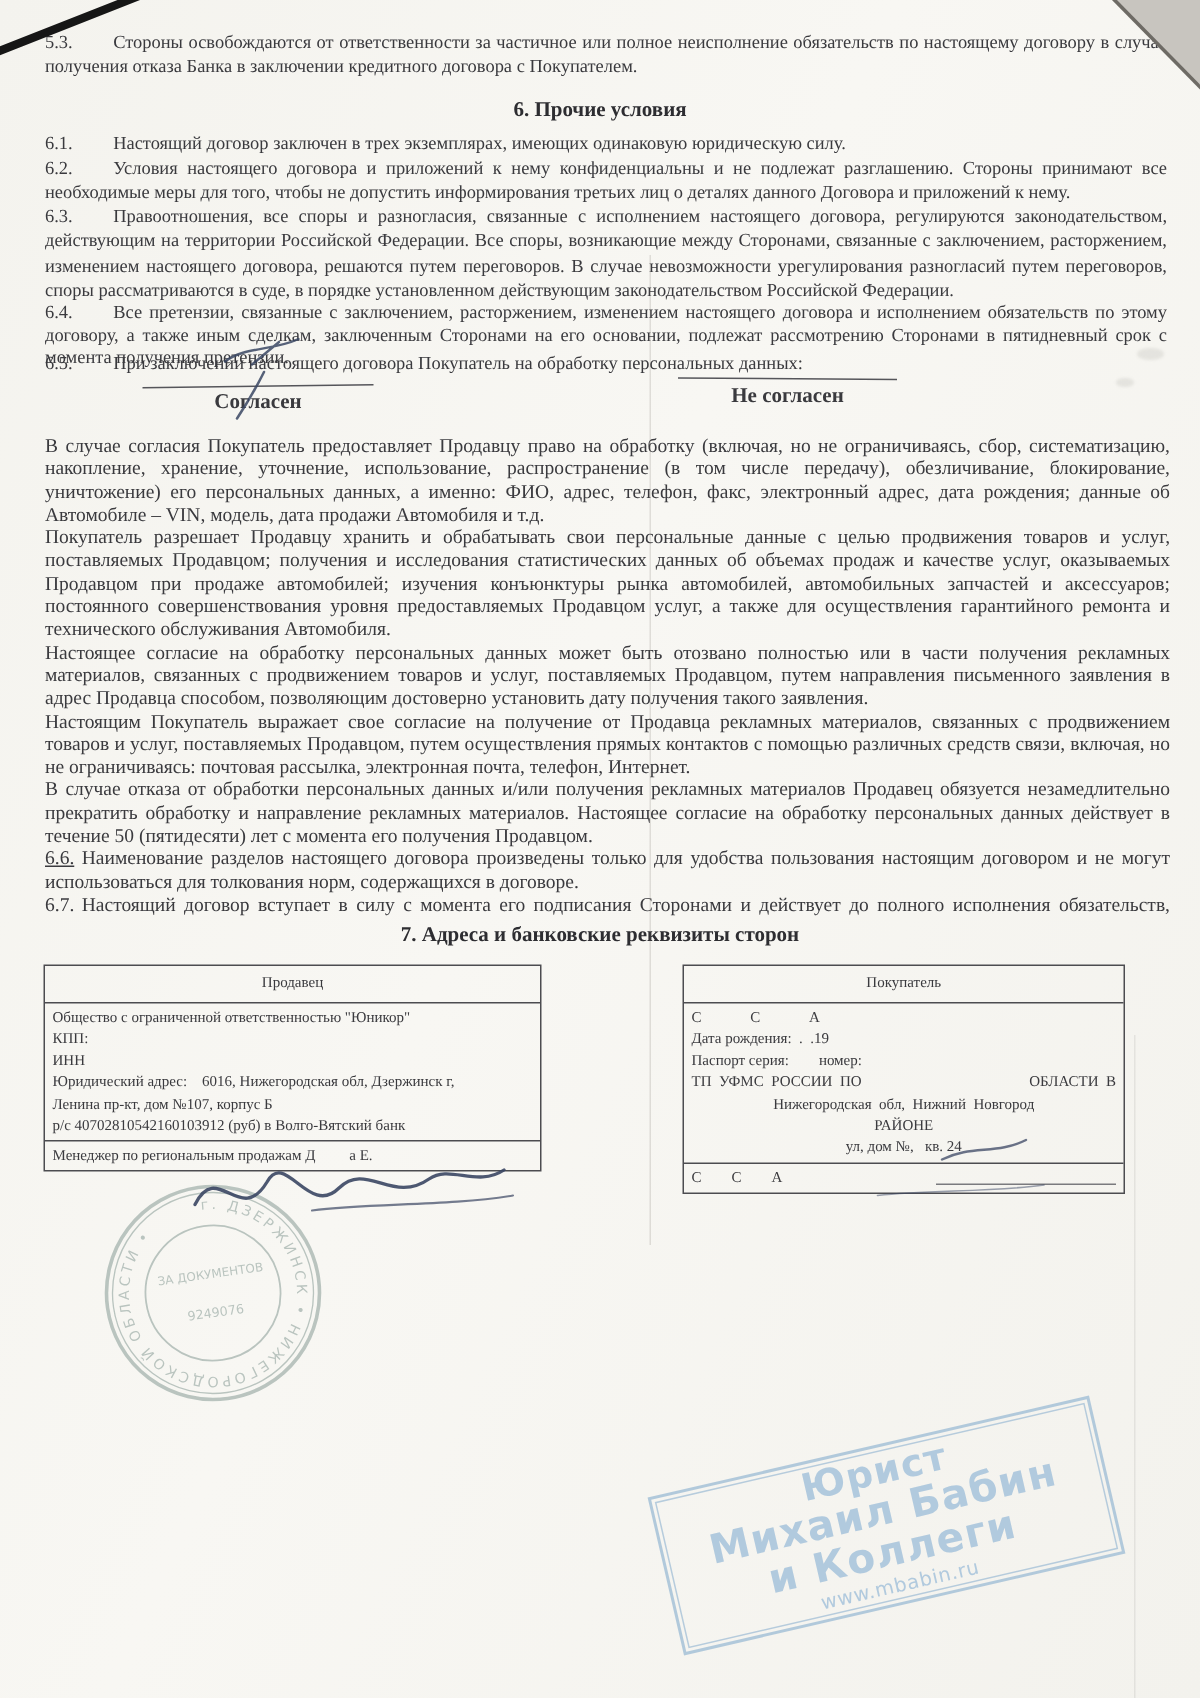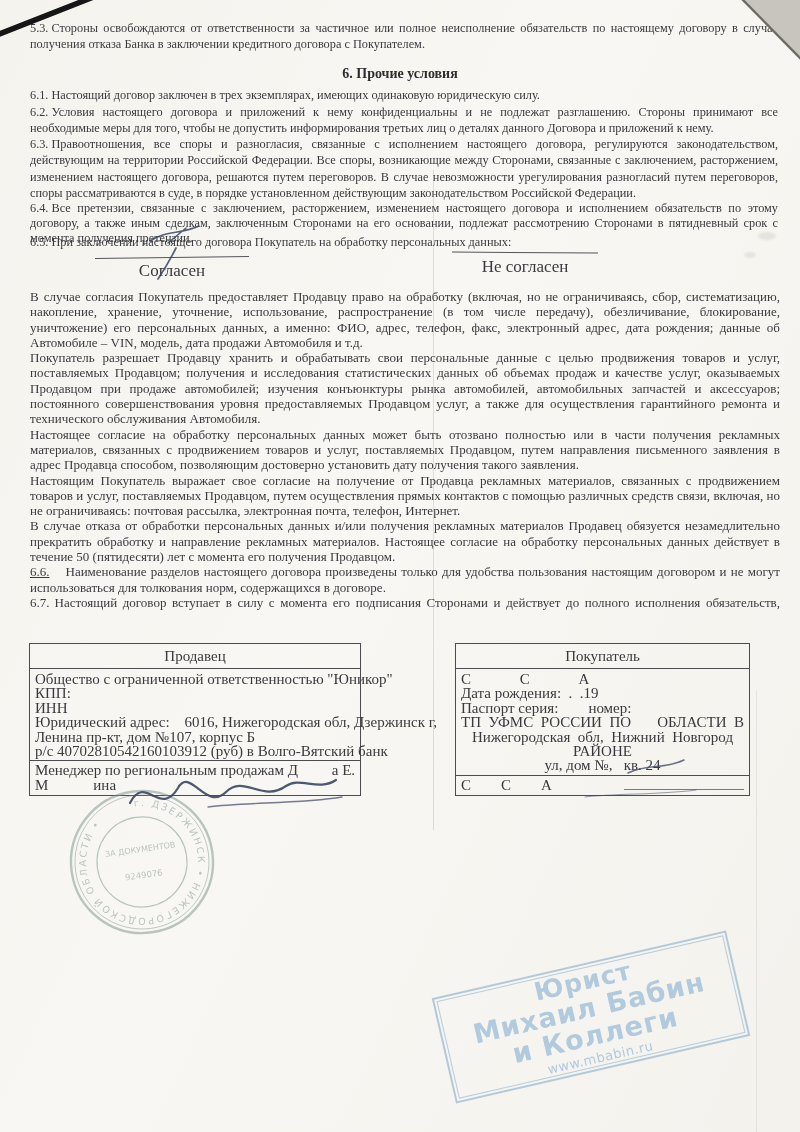--- a/index.html
+++ b/index.html
@@ -1,28 +1,28 @@
 <!DOCTYPE html>
 <html><head>
 <meta charset="utf-8">
 <style>
   html,body{margin:0;padding:0;background:#e8e6e2;}
   .page{position:relative;width:800px;height:1132px;overflow:hidden;
     background:linear-gradient(115deg,#f4f3ee 0%,#f8f7f3 45%,#f3f2ed 100%);
     font-family:"Liberation Serif",serif;color:#3a3a3e;}
   .txt{position:absolute;text-align:justify;font-size:12.3px;line-height:16.2px;}
-  .num{margin-right:3px;}
+  .num{margin-right:27px;}
   .heading{position:absolute;left:0;width:100%;text-align:center;font-weight:bold;
     font-size:14px;color:#2d2d31;}
   .uline{position:absolute;border-top:1.8px solid #55555a;}
-  .opt-label{position:absolute;text-align:center;font-size:17px;}
+  .opt-label{position:absolute;text-align:center;font-size:14px;font-weight:bold;}
   #col{position:absolute;left:30px;top:289px;width:750px;height:322px;overflow:hidden;
     font-size:13px;line-height:15.3px;}
   #col p{margin:0;text-align:justify;}
-  .tbl{position:absolute;border:1.6px solid #4c4c50;z-index:2;font-size:15px;}
+  .tbl{position:absolute;border:1.6px solid #4c4c50;z-index:2;font-size:10px;}
   .tbl .hd{height:24px;line-height:24px;text-align:center;border-bottom:1.4px solid #4c4c50;}
   .tbl .bd{padding:3px 5px 2px 5px;line-height:14.4px;}
   .tbl .bd div{white-space:pre;}
   .tbl .sig{border-top:1.4px solid #4c4c50;padding:2px 5px;line-height:15px;}
   .pre{white-space:pre;}
   .row-flex{display:flex;justify-content:space-between;align-items:flex-end;}
   .ctr{text-align:center;white-space:pre;}
   .fold-v{position:absolute;width:1px;background:rgba(110,105,95,.18);z-index:1;}
   .smudge{position:absolute;background:rgba(120,118,112,.14);border-radius:50%;filter:blur(1px);}
   #stamp-round{position:absolute;left:66px;top:786px;width:152px;height:152px;
@@ -75,38 +75,38 @@
   <div class="opt-label" style="left:95px;top:261px;width:154px;">Согласен</div>
   <div class="uline" style="left:452px;top:252px;width:146px;transform:rotate(.4deg);"></div>
   <div class="opt-label" style="left:452px;top:257px;width:146px;">Не согласен</div>
 
   <div id="col">
     <p>В случае согласия Покупатель предоставляет Продавцу право на обработку (включая, но не ограничиваясь, сбор, систематизацию, накопление, хранение, уточнение, использование, распространение (в том числе передачу), обезличивание, блокирование, уничтожение) его персональных данных, а именно: ФИО, адрес, телефон, факс, электронный адрес, дата рождения; данные об Автомобиле – VIN, модель, дата продажи Автомобиля и т.д.</p>
     <p>Покупатель разрешает Продавцу хранить и обрабатывать свои персональные данные с целью продвижения товаров и услуг, поставляемых Продавцом; получения и исследования статистических данных об объемах продаж и качестве услуг, оказываемых Продавцом при продаже автомобилей; изучения конъюнктуры рынка автомобилей, автомобильных запчастей и аксессуаров; постоянного совершенствования уровня предоставляемых Продавцом услуг, а также для осуществления гарантийного ремонта и технического обслуживания Автомобиля.</p>
     <p>Настоящее согласие на обработку персональных данных может быть отозвано полностью или в части получения рекламных материалов, связанных с продвижением товаров и услуг, поставляемых Продавцом, путем направления письменного заявления в адрес Продавца способом, позволяющим достоверно установить дату получения такого заявления.</p>
     <p>Настоящим Покупатель выражает свое согласие на получение от Продавца рекламных материалов, связанных с продвижением товаров и услуг, поставляемых Продавцом, путем осуществления прямых контактов с помощью различных средств связи, включая, но не ограничиваясь: почтовая рассылка, электронная почта, телефон, Интернет.</p>
     <p>В случае отказа от обработки персональных данных и/или получения рекламных материалов Продавец обязуется незамедлительно прекратить обработку и направление рекламных материалов. Настоящее согласие на обработку персональных данных действует в течение 50 (пятидесяти) лет с момента его получения Продавцом.</p>
-    <p><span class="num" style="margin-right:16px;text-decoration:underline;">6.6.</span><span>Наименование разделов настоящего договора произведены только для удобства пользования настоящим договором и не могут использоваться для толкования норм, содержащихся в договоре.</span></p>
+    <p><span class="num" style="margin-right:5px;text-decoration:underline;">6.6.</span><span>Наименование разделов настоящего договора произведены только для удобства пользования настоящим договором и не могут использоваться для толкования норм, содержащихся в договоре.</span></p>
     <p><span class="num" style="margin-right:5px;">6.7.</span><span>Настоящий договор вступает в силу с момента его подписания Сторонами и действует до полного исполнения обязательств, принятых по нему.</span></p>
   </div>
 
+  <div class="heading" style="top:616px;">7. Адреса и банковские реквизиты сторон</div>
 
   <div class="tbl" style="left:29px;top:643px;width:330px;">
     <div class="hd">Продавец</div>
     <div class="bd">
       <div>Общество с ограниченной ответственностью "Юникор"</div>
       <div>КПП:</div>
       <div>ИНН</div>
       <div>Юридический адрес:    6016, Нижегородская обл, Дзержинск г,</div>
       <div>Ленина пр-кт, дом №107, корпус Б</div>
       <div>р/с 40702810542160103912 (руб) в Волго-Вятский банк</div>
     </div>
     <div class="sig">
       <div class="pre">Менеджер по региональным продажам Д         а Е.</div>
-      <div class="pre">М            ина</div>
     </div>
   </div>
 
   <div class="tbl" style="left:455px;top:643px;width:293px;">
     <div class="hd">Покупатель</div>
     <div class="bd">
       <div>С             С             А</div>
       <div>Дата рождения:  .  .19</div>
       <div>Паспорт серия:        номер:</div>
       <div class="row-flex">

